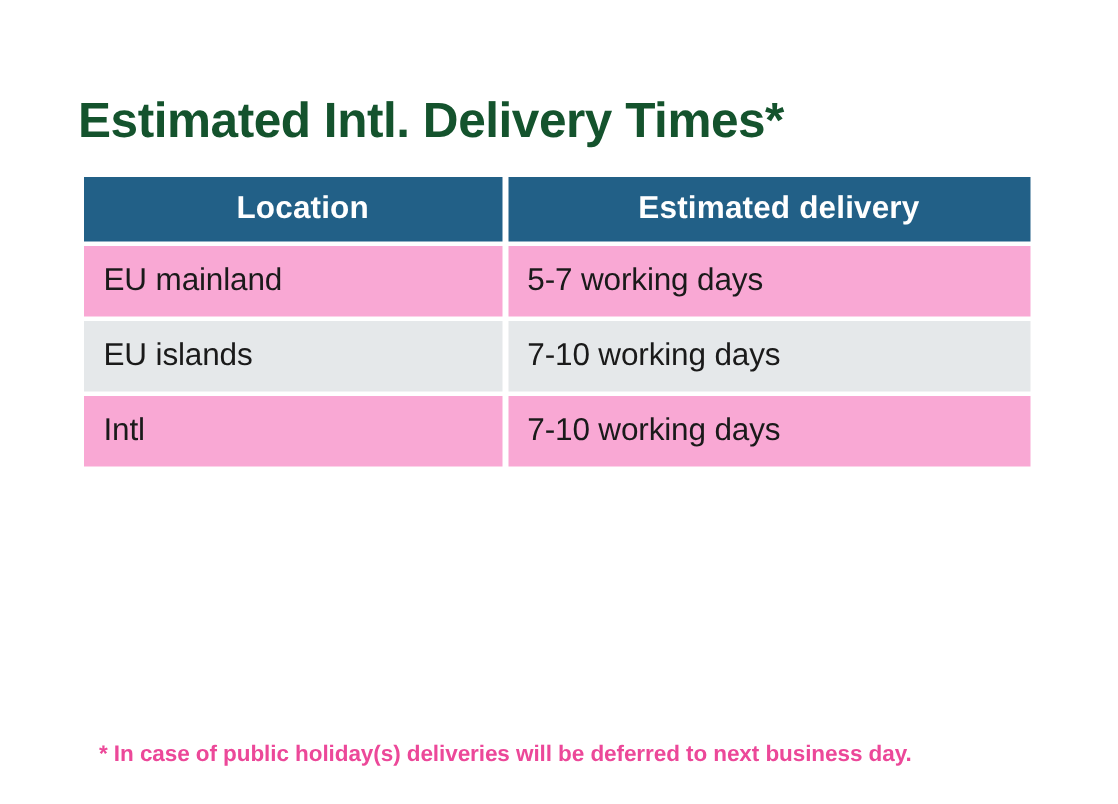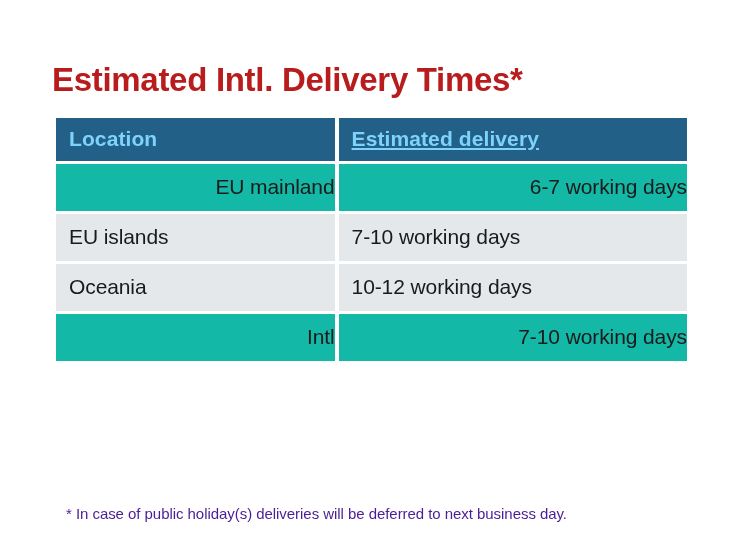--- a/index.html
+++ b/index.html
@@ -24,77 +24,76 @@
     box-sizing: border-box;
   }
 
   .page-title {
     position: absolute;
     left: 52px;
     top: 38px;
     font-size: 33px;
     font-weight: 700;
     letter-spacing: -0.3px;
-    color: #b91c1c;
+    color: #14532d;
     line-height: 40px;
     white-space: nowrap;
   }
 
   .delivery-table {
     position: absolute;
     left: 52px;
     top: 115px;
     width: 639px;
     border-collapse: separate;
     border-spacing: 4px 3px;
     table-layout: fixed;
   }
 
   .delivery-table thead th {
     background: #226087;
-    color: #7dd3fc;
+    color: #ffffff;
     font-size: 21px;
     font-weight: 700;
-    text-align: left;
+    text-align: center;
     padding: 9px 0 10px 13px;
     height: 24px;
     vertical-align: middle;
     letter-spacing: 0.1px;
   }
 
   .delivery-table tbody td {
     font-size: 21px;
     font-weight: 400;
     color: #1a1a1a;
     text-align: left;
     padding: 10px 0 11px 13px;
     height: 26px;
     vertical-align: middle;
     letter-spacing: -0.1px;
   }
 
   .delivery-table tbody tr.row-dark td {
-    background: #14b8a6;
-    text-align: right;
+    background: #f9a8d4;
   }
 
   .delivery-table tbody tr.row-light td {
     background: #e5e8ea;
   }
 
   .col-location { width: 263px; }
-  .col-delivery { width: 329px; text-decoration: underline; }
+  .col-delivery { width: 329px; }
 
   .footnote {
     position: absolute;
     left: 66px;
-    top: 505px;
+    top: 494px;
     font-size: 15px;
-    font-weight: 400;
-    color: #4c1d95;
+    font-weight: 700;
+    color: #ec4899;
     letter-spacing: -0.05px;
     white-space: nowrap;
   }
 </style>
 </head>
 <body>
 
 <div class="page">
 
   <h1 class="page-title">Estimated Intl. Delivery Times*</h1>
@@ -106,29 +105,25 @@
     </colgroup>
     <thead>
       <tr>
         <th class="col-location">Location</th>
         <th class="col-delivery">Estimated delivery</th>
       </tr>
     </thead>
     <tbody>
       <tr class="row-dark">
         <td>EU mainland</td>
-        <td>6-7 working days</td>
+        <td>5-7 working days</td>
       </tr>
       <tr class="row-light">
         <td>EU islands</td>
         <td>7-10 working days</td>
-      </tr>
-      <tr class="row-light">
-        <td>Oceania</td>
-        <td>10-12 working days</td>
       </tr>
       <tr class="row-dark">
         <td>Intl</td>
         <td>7-10 working days</td>
       </tr>
     </tbody>
   </table>
 
   <div class="footnote">* In case of public holiday(s) deliveries will be deferred to next business day.</div>
 

